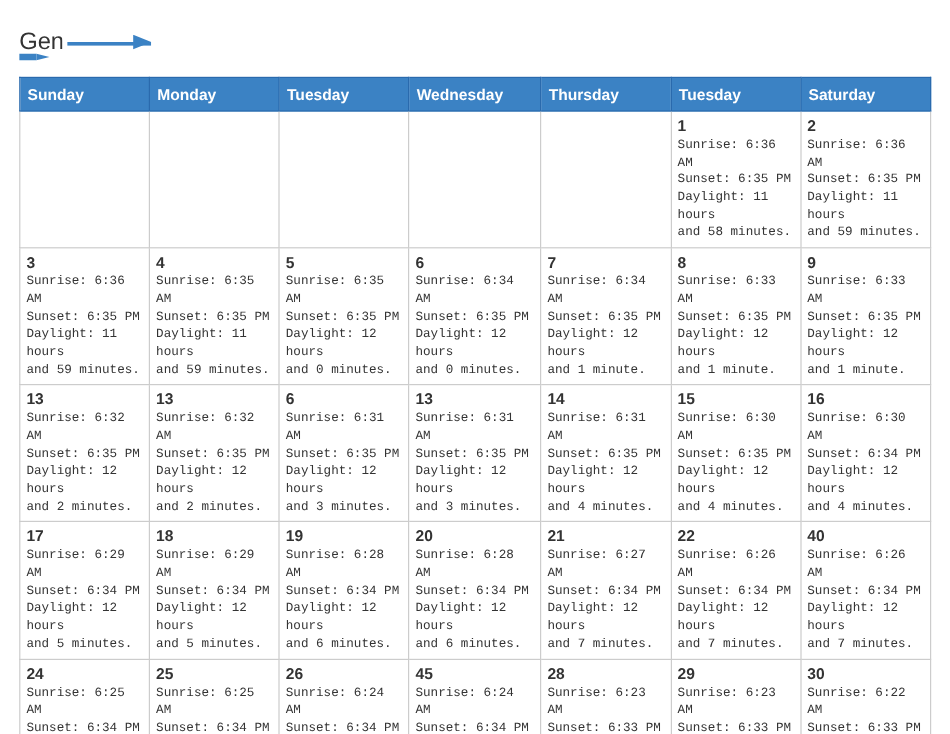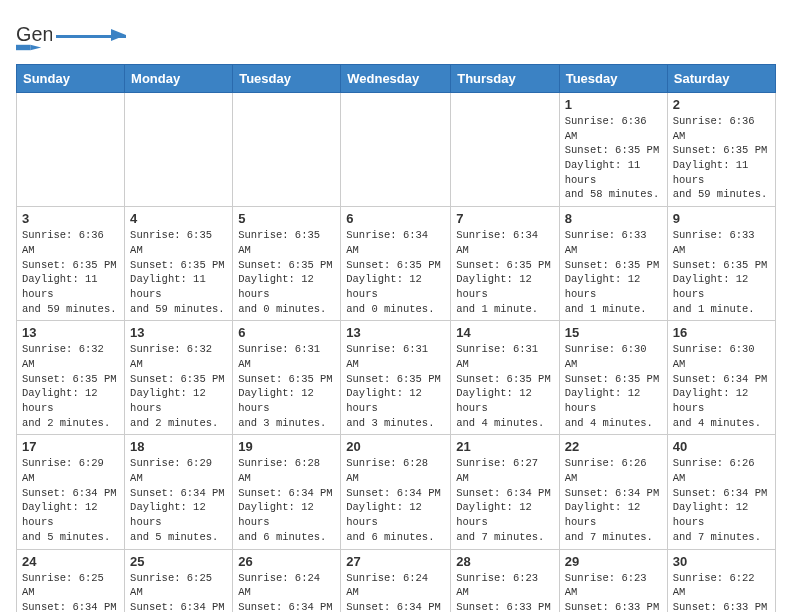--- a/index.html
+++ b/index.html
@@ -311,21 +311,21 @@
 and 8 minutes.</div>
         </td>
         <td>
           <span class="day-number">26</span>
           <div class="day-info" style="white-space: pre-line;">Sunrise: 6:24 AM
 Sunset: 6:34 PM
 Daylight: 12 hours
 and 9 minutes.</div>
         </td>
         <td>
-          <span class="day-number">27</span>
+          <span class="day-number">45</span>
           <div class="day-info" style="white-space: pre-line;">Sunrise: 6:24 AM
 Sunset: 6:34 PM
 Daylight: 12 hours
 and 9 minutes.</div>
         </td>
         <td>
           <span class="day-number">28</span>
           <div class="day-info" style="white-space: pre-line;">Sunrise: 6:23 AM
 Sunset: 6:33 PM
 Daylight: 12 hours

